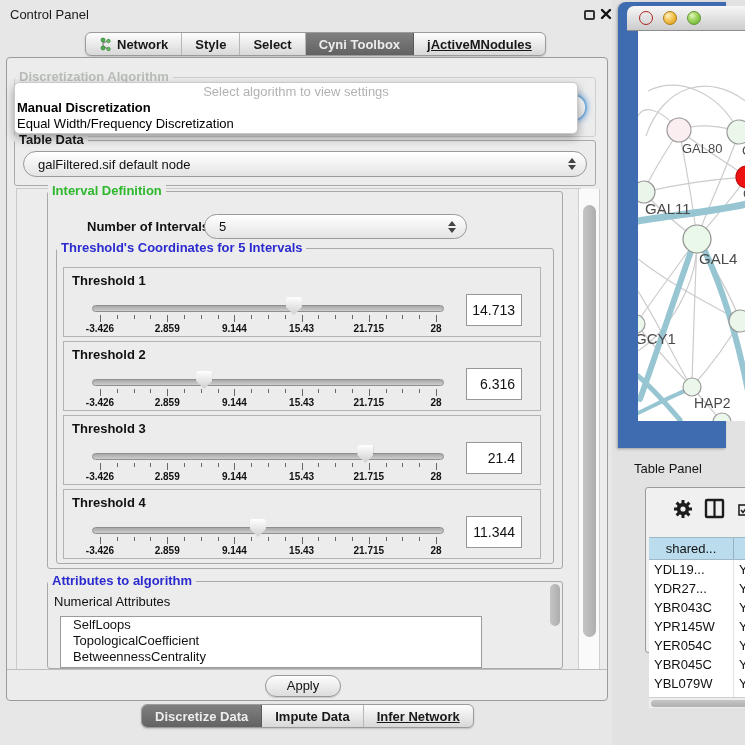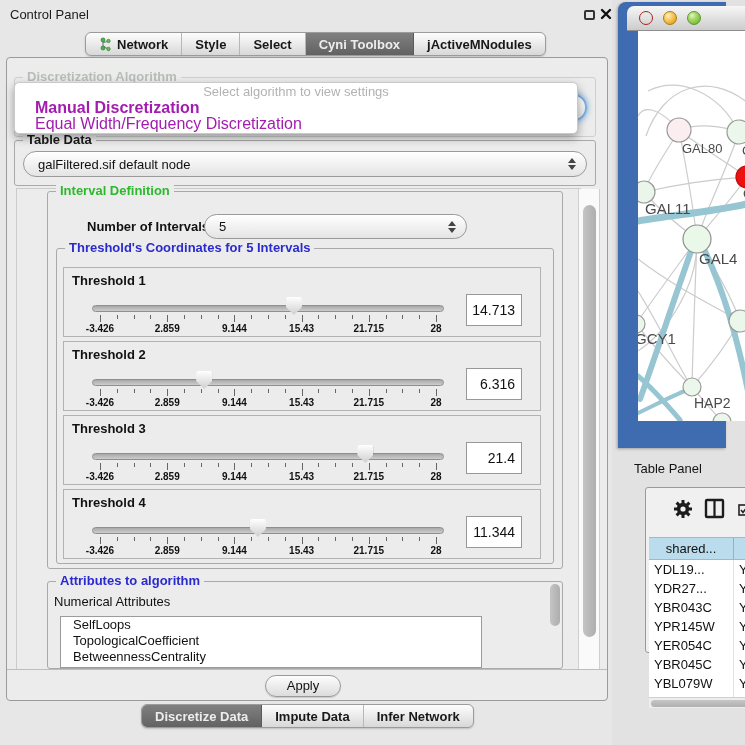--- a/index.html
+++ b/index.html
@@ -16,52 +16,52 @@
   #cp-title { left:10px; top:7px; font-size:13px; color:#1b1b1b; }
   #float-btn { left:584px; top:10px; width:11px; height:10px; border:2px solid #333; border-radius:2px; }
   #close-btn { left:600px; top:8px; width:12px; height:12px; }
   #close-btn svg { display:block; }
 
   
   .segbar { display:flex; height:24px; border:1px solid #9b9b9b; border-radius:6px;
     overflow:hidden; background:linear-gradient(#fdfdfd,#d8d8d8); box-shadow:0 1px 2px rgba(0,0,0,.18); }
   .seg { display:flex; align-items:center; gap:5px; padding:0 13px; font-size:13px;
     font-weight:bold; color:#181818; border-right:1px solid #b7b7b7; white-space:nowrap; }
-  .seg:last-child { border-right:none; }
+  .seg:last-child { border-right:none;text-decoration:underline; }
   .seg.active { background:linear-gradient(#808080,#626262); color:#ededed; border-right-color:#5a5a5a; }
   #top-tabs { left:85px; top:32px; }
   #bottom-tabs { left:141px; top:704px; }
 
   
   #content { left:6px; top:57px; width:602px; height:644px; background:#ececec;
     border:1px solid #9b9b9b; border-radius:4px; }
 
   .groupbox { position:absolute; border:1px solid #a9a9a9; border-radius:3px; }
-  .group-title { position:absolute; top:-9px; left:8px; background:#ececec; padding:0 4px;
+  .group-title { position:absolute; top:-9px; left:0; background:#ececec; padding:0 4px;
     font-size:13px; font-weight:bold; line-height:16px; }
   .t-green { color:#2db82d; } .t-blue { color:#2a2acf; } .t-dark { color:#1a1a1a; }
   .t-faded { color:#b8bdb8; }
 
   .combo { position:absolute; background:linear-gradient(#ffffff,#e4e4e4);
     border:1px solid #9a9a9a; border-radius:13px; box-shadow:inset 0 1px 0 #fff;
     font-size:13px; color:#111; display:flex; align-items:center; padding:0 14px; }
   .combo .spin { position:absolute; right:10px; top:50%; transform:translateY(-50%);
     display:flex; flex-direction:column; gap:2px; align-items:center; }
   .arr-up { width:0; height:0; border-left:4px solid transparent; border-right:4px solid transparent;
     border-bottom:5px solid #444; }
   .arr-dn { width:0; height:0; border-left:4px solid transparent; border-right:4px solid transparent;
     border-top:5px solid #444; }
   #algo-combo { left:16px; top:36px; width:564px; height:27px;
     border:2px solid #7aaede; box-shadow:0 0 6px #5f9ddc; }
 
   
   #algo-popup { left:7px; top:24px; width:564px; height:52px; background:#fff;
     border:1px solid #c9c9c9; border-radius:5px; box-shadow:0 4px 10px rgba(0,0,0,.35); z-index:50; }
   #algo-popup .ph { height:17px; line-height:17px; text-align:center; font-size:13px; color:#b2b2b2; }
-  #algo-popup .item { height:16px; line-height:16px; padding-left:20px; font-size:16px; color:#a21caf; }
+  #algo-popup .item { height:16px; line-height:16px; padding-left:2px; font-size:13px; color:#000000; }
   #algo-popup .item.b { font-weight:bold; }
 
   
   #viewport-frame { left:9px; top:130px; width:565px; height:482px; border:1px solid #cbcbcb; }
   .vscroll { position:absolute; background:#fafafa; border-left:1px solid #cfcfcf; border-right:1px solid #cfcfcf; }
   .vthumb { position:absolute; background:linear-gradient(90deg,#c4c4c4,#aeaeae); border-radius:7px; }
 
   
   .tpanel { position:absolute; left:6px; width:478px; height:70px; background:#ececec;
     border:1px solid #b3b3b3; }

